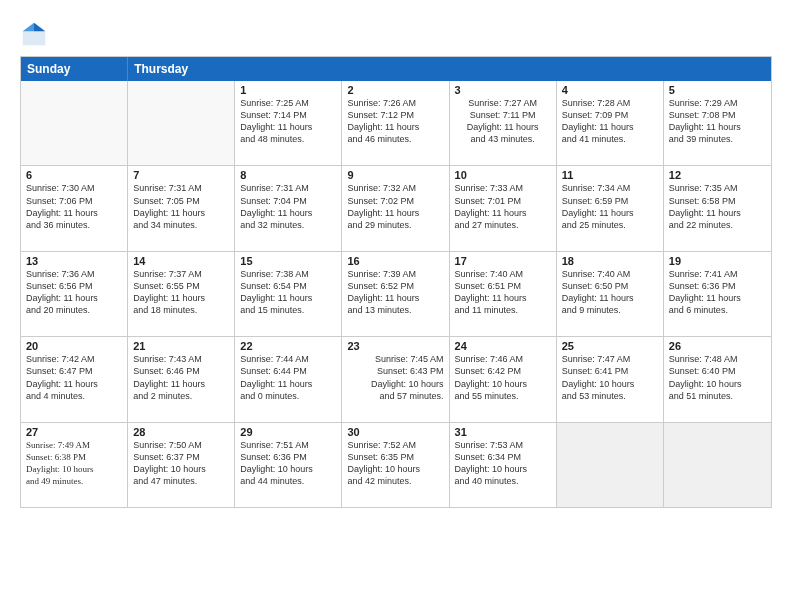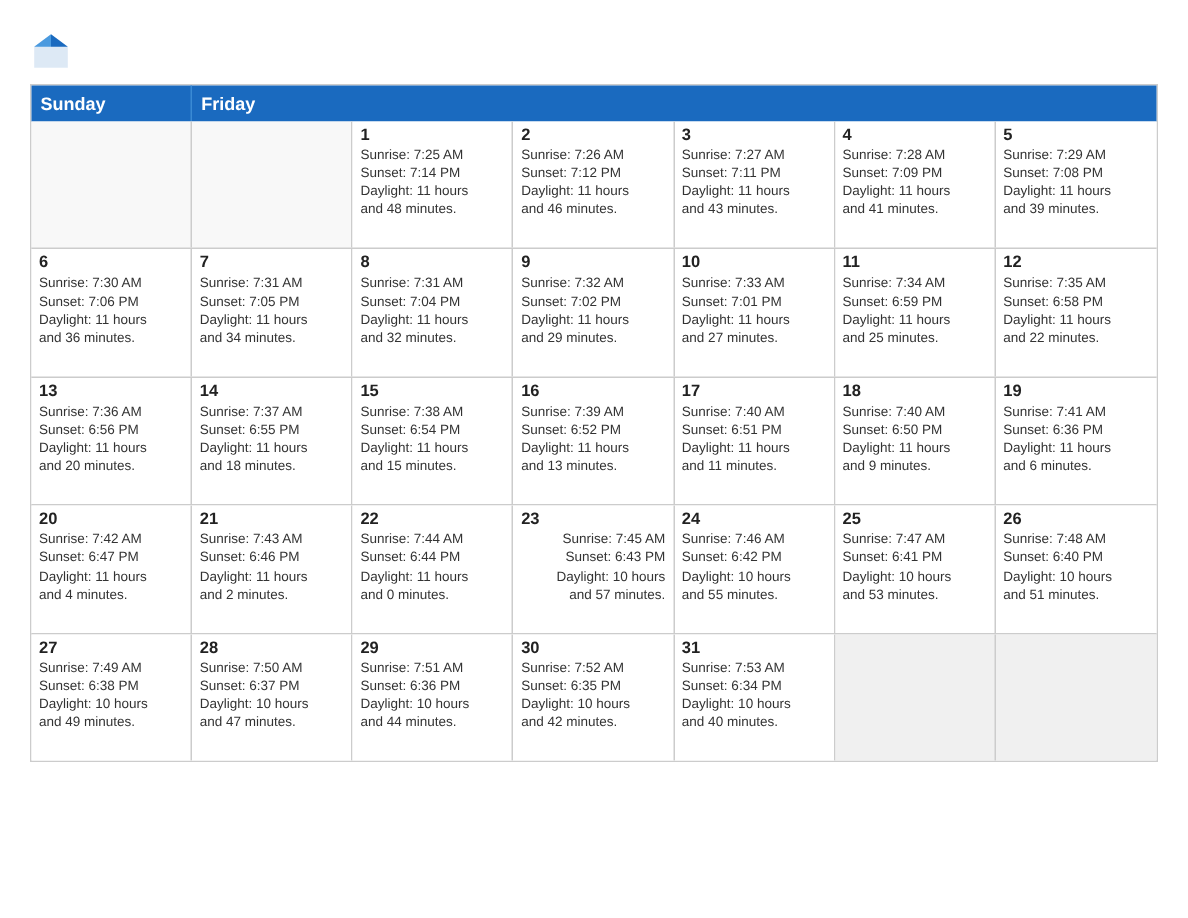--- a/index.html
+++ b/index.html
@@ -130,21 +130,21 @@
     </div>
     <div class="title-block">
       <h1></h1>
       <h2></h2>
     </div>
   </div>
 
   <div class="calendar">
     <div class="cal-header" id="cal-header">
         <div class="cal-header-cell">Sunday</div>
-        <div class="cal-header-cell">Friday</div>
+        <div class="cal-header-cell">Thursday</div>
       </div>
     <div class="cal-body" id="cal-body">
         <div class="cal-row">
           <div class="cal-cell empty"></div>
           <div class="cal-cell empty"></div>
           <div class="cal-cell">
             <span class="day-num">1</span>
             <div class="cell-text" style="white-space: pre-line;">Sunrise: 7:25 AM
 Sunset: 7:14 PM
 Daylight: 11 hours
@@ -152,21 +152,21 @@
           </div>
           <div class="cal-cell">
             <span class="day-num">2</span>
             <div class="cell-text" style="white-space: pre-line;">Sunrise: 7:26 AM
 Sunset: 7:12 PM
 Daylight: 11 hours
 and 46 minutes.</div>
           </div>
           <div class="cal-cell">
             <span class="day-num">3</span>
-            <div class="cell-text" style="white-space: pre-line;">Sunrise: 7:27 AM
+            <div class="cell-text" style="white-space: pre-line; text-align: center;">Sunrise: 7:27 AM
 Sunset: 7:11 PM
 Daylight: 11 hours
 and 43 minutes.</div>
           </div>
           <div class="cal-cell">
             <span class="day-num">4</span>
             <div class="cell-text" style="white-space: pre-line;">Sunrise: 7:28 AM
 Sunset: 7:09 PM
 Daylight: 11 hours
 and 41 minutes.</div>
@@ -328,21 +328,21 @@
             <span class="day-num">26</span>
             <div class="cell-text" style="white-space: pre-line;">Sunrise: 7:48 AM
 Sunset: 6:40 PM
 Daylight: 10 hours
 and 51 minutes.</div>
           </div>
         </div>
         <div class="cal-row">
           <div class="cal-cell">
             <span class="day-num">27</span>
-            <div class="cell-text" style="white-space: pre-line;">Sunrise: 7:49 AM
+            <div class="cell-text" style="white-space: pre-line; font-family: Liberation Serif, serif;">Sunrise: 7:49 AM
 Sunset: 6:38 PM
 Daylight: 10 hours
 and 49 minutes.</div>
           </div>
           <div class="cal-cell">
             <span class="day-num">28</span>
             <div class="cell-text" style="white-space: pre-line;">Sunrise: 7:50 AM
 Sunset: 6:37 PM
 Daylight: 10 hours
 and 47 minutes.</div>

